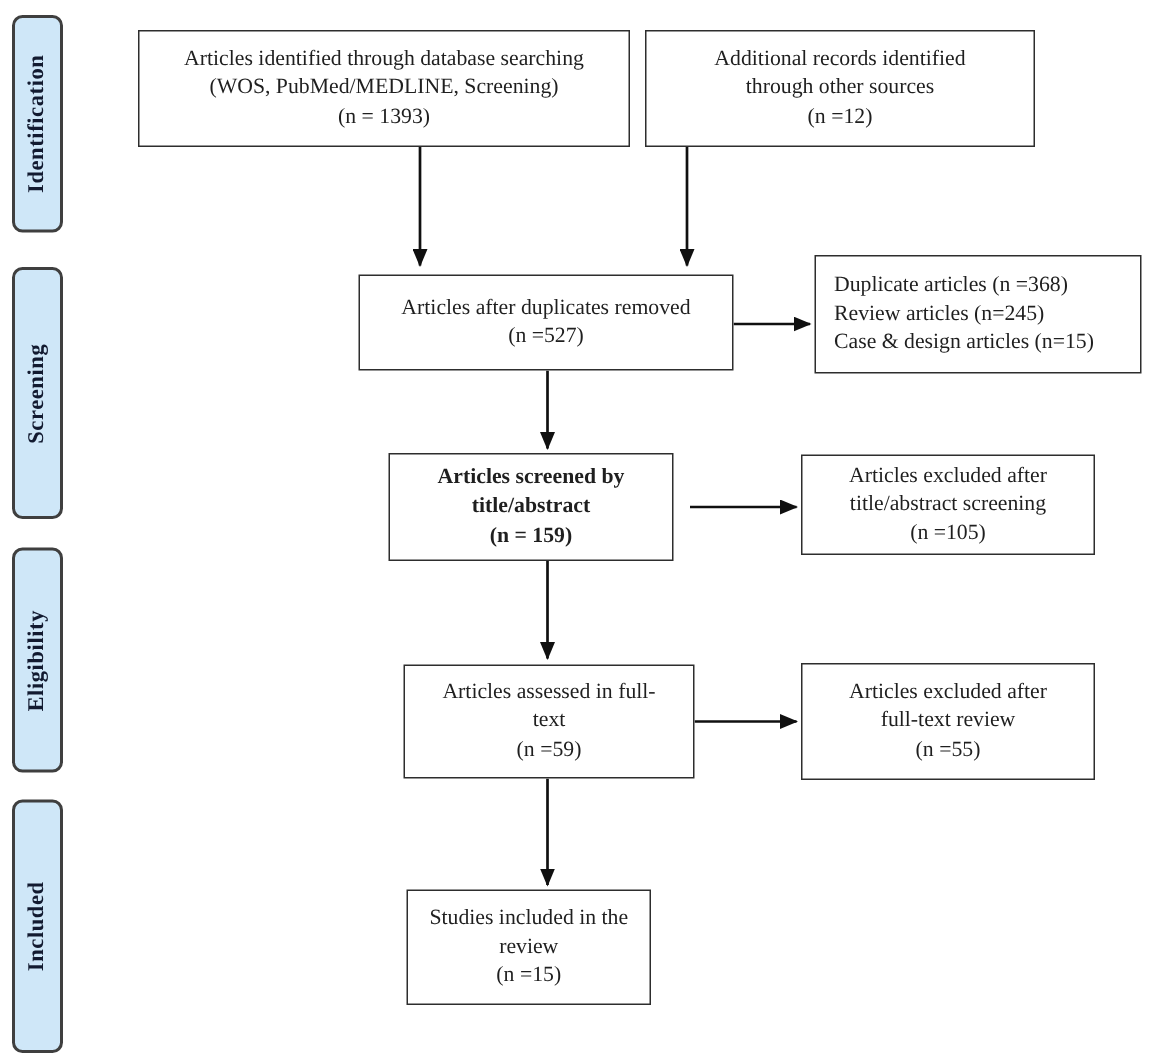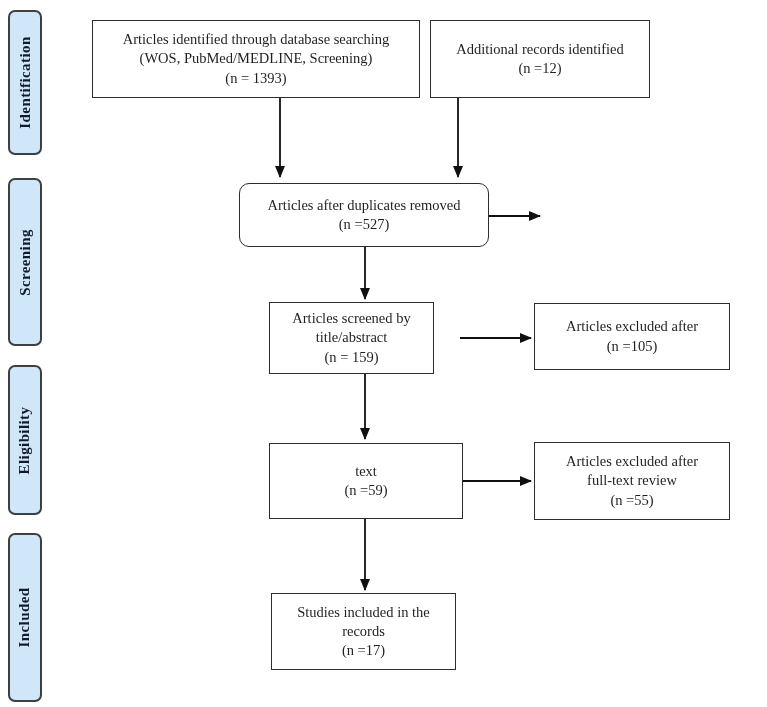--- a/index.html
+++ b/index.html
@@ -96,52 +96,60 @@
   <div class="stage" style="left:8px; top:533px; width:34px; height:169px;">
     <span class="stage-label">Included</span>
   </div>
 
   <div class="fbox" style="left:92px; top:20px; width:328px; height:78px;">
     <div>Articles identified through database searching</div>
     <div>(WOS, PubMed/MEDLINE, Screening)</div>
     <div>(n = 1393)</div>
   </div>
 
-  <div class="fbox" style="left:430px; top:20px; width:220px; height:78px;">
+  <div class="fbox" style="left:430px; top:20px; width:260px; height:78px;">
     <div>Additional records identified</div>
+    <div>through other sources</div>
     <div>(n =12)</div>
   </div>
 
-  <div class="fbox" style="left:239px; top:183px; width:250px; height:64px;border-radius:10px;">
+  <div class="fbox" style="left:239px; top:183px; width:250px; height:64px;">
     <div>Articles after duplicates removed</div>
     <div>(n =527)</div>
   </div>
 
+  <div class="fbox left-align" style="left:543px; top:170px; width:218px; height:79px;">
+    <div>Duplicate articles (n =368)</div>
+    <div>Review articles (n=245)</div>
+    <div>Case &amp; design articles (n=15)</div>
+  </div>
 
-  <div class="fbox" style="left:269px; top:302px; width:165px; height:72px;">
+  <div class="fbox" style="left:259px; top:302px; width:190px; height:72px;font-weight:bold;">
     <div>Articles screened by</div>
     <div>title/abstract</div>
     <div>(n = 159)</div>
   </div>
 
   <div class="fbox" style="left:534px; top:303px; width:196px; height:67px;">
     <div>Articles excluded after</div>
+    <div>title/abstract screening</div>
     <div>(n =105)</div>
   </div>
 
   <div class="fbox" style="left:269px; top:443px; width:194px; height:76px;">
+    <div>Articles assessed in full-</div>
     <div>text</div>
     <div>(n =59)</div>
   </div>
 
   <div class="fbox" style="left:534px; top:442px; width:196px; height:78px;">
     <div>Articles excluded after</div>
     <div>full-text review</div>
     <div>(n =55)</div>
   </div>
 
-  <div class="fbox" style="left:271px; top:593px; width:185px; height:77px;">
+  <div class="fbox" style="left:271px; top:593px; width:163px; height:77px;">
     <div>Studies included in the</div>
-    <div>records</div>
-    <div>(n =17)</div>
+    <div>review</div>
+    <div>(n =15)</div>
   </div>
 
 </div>
 
 </body></html>

